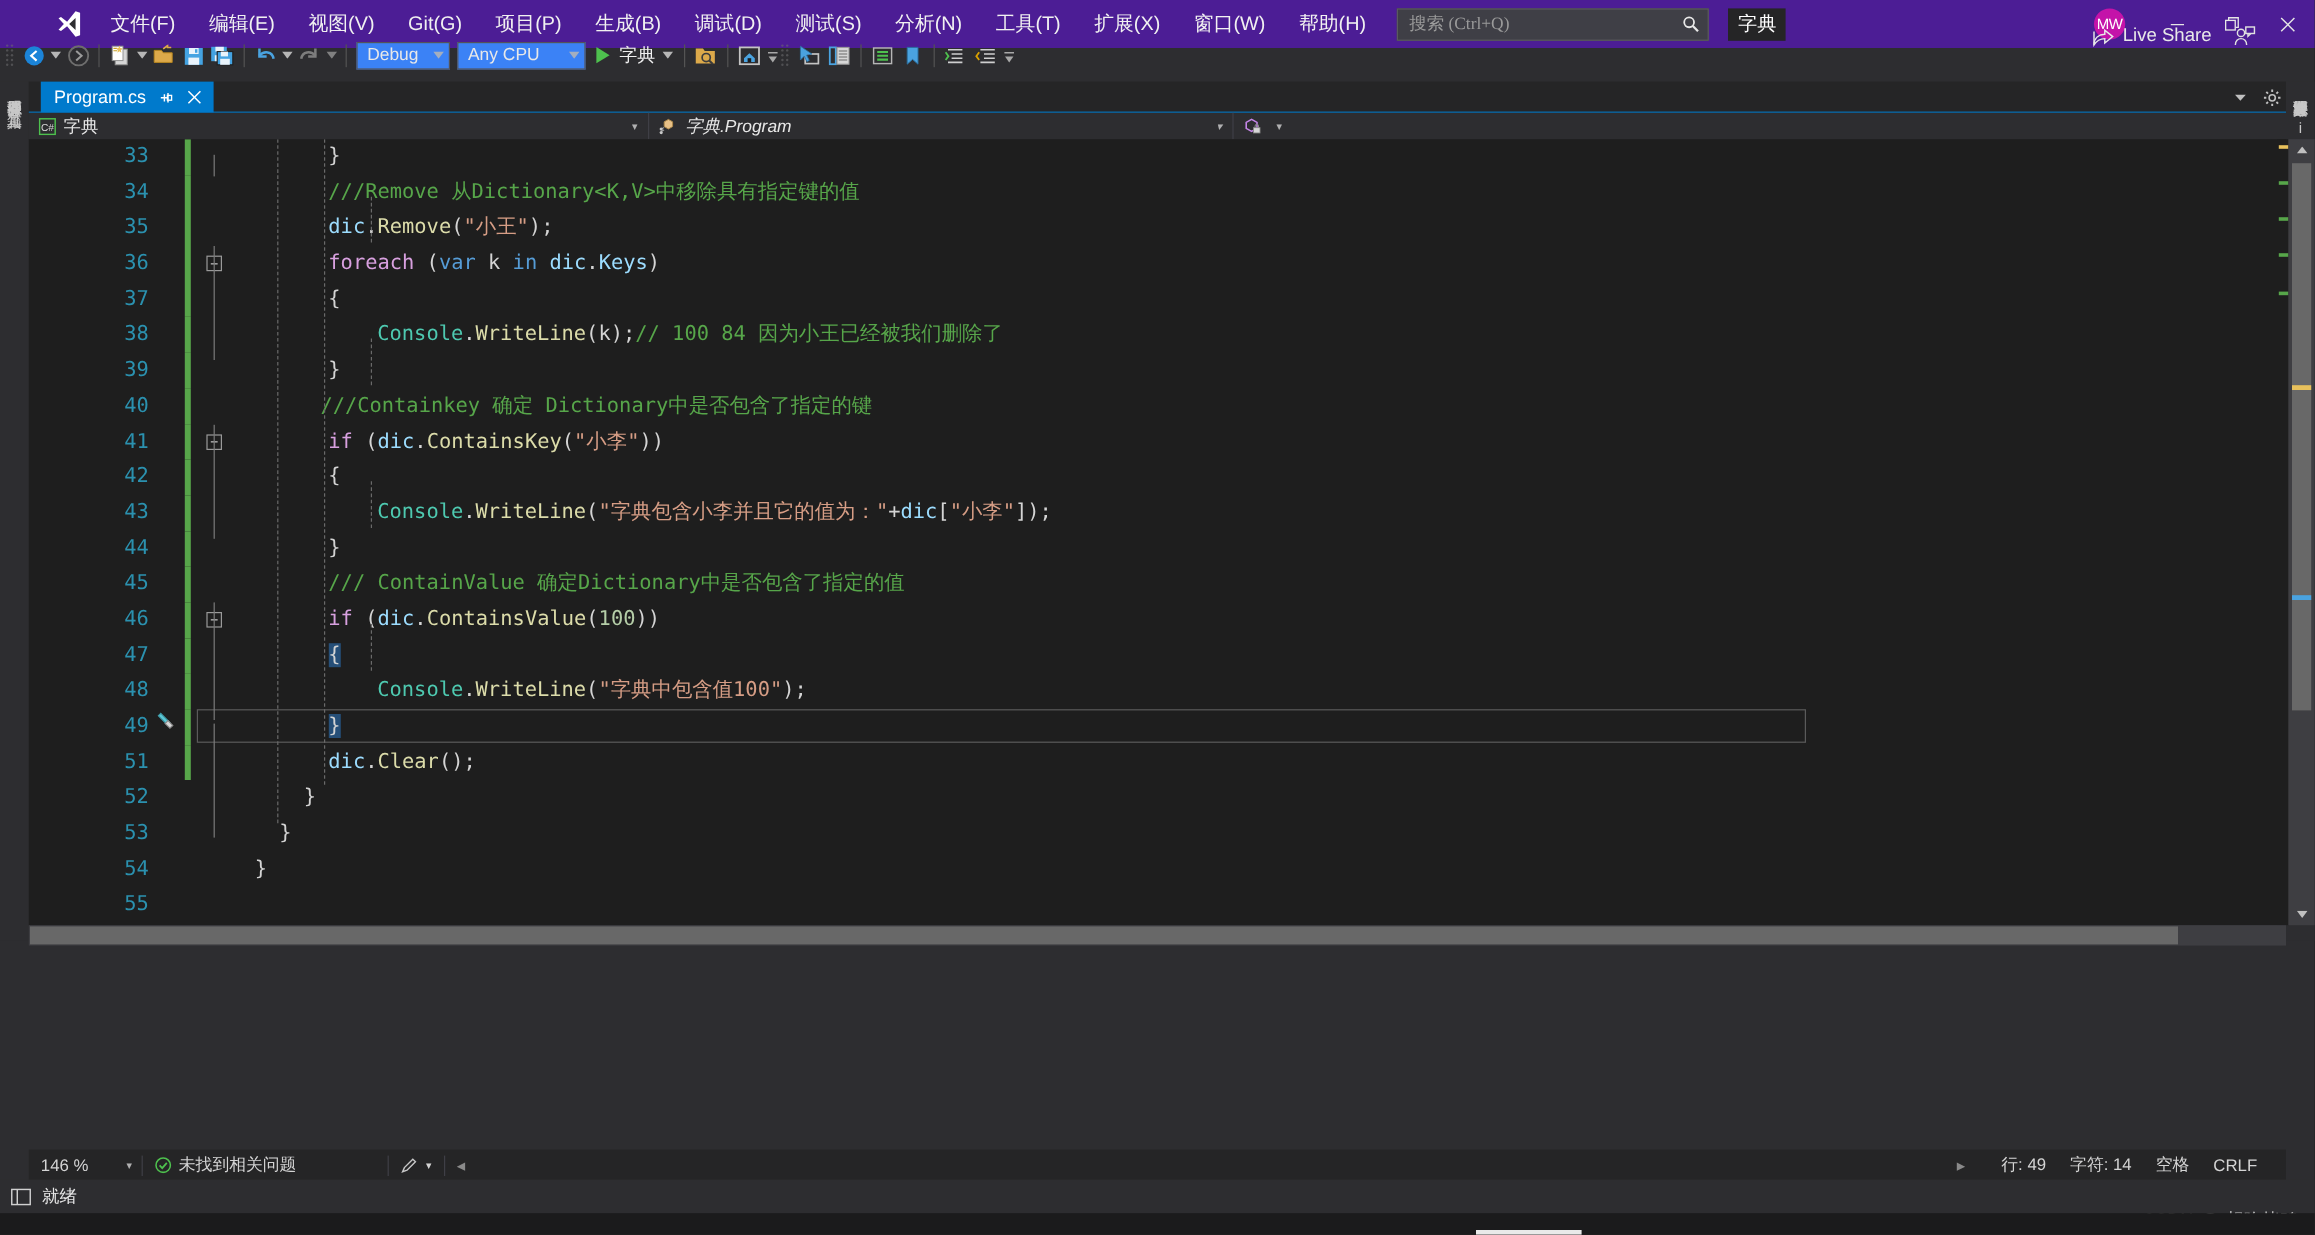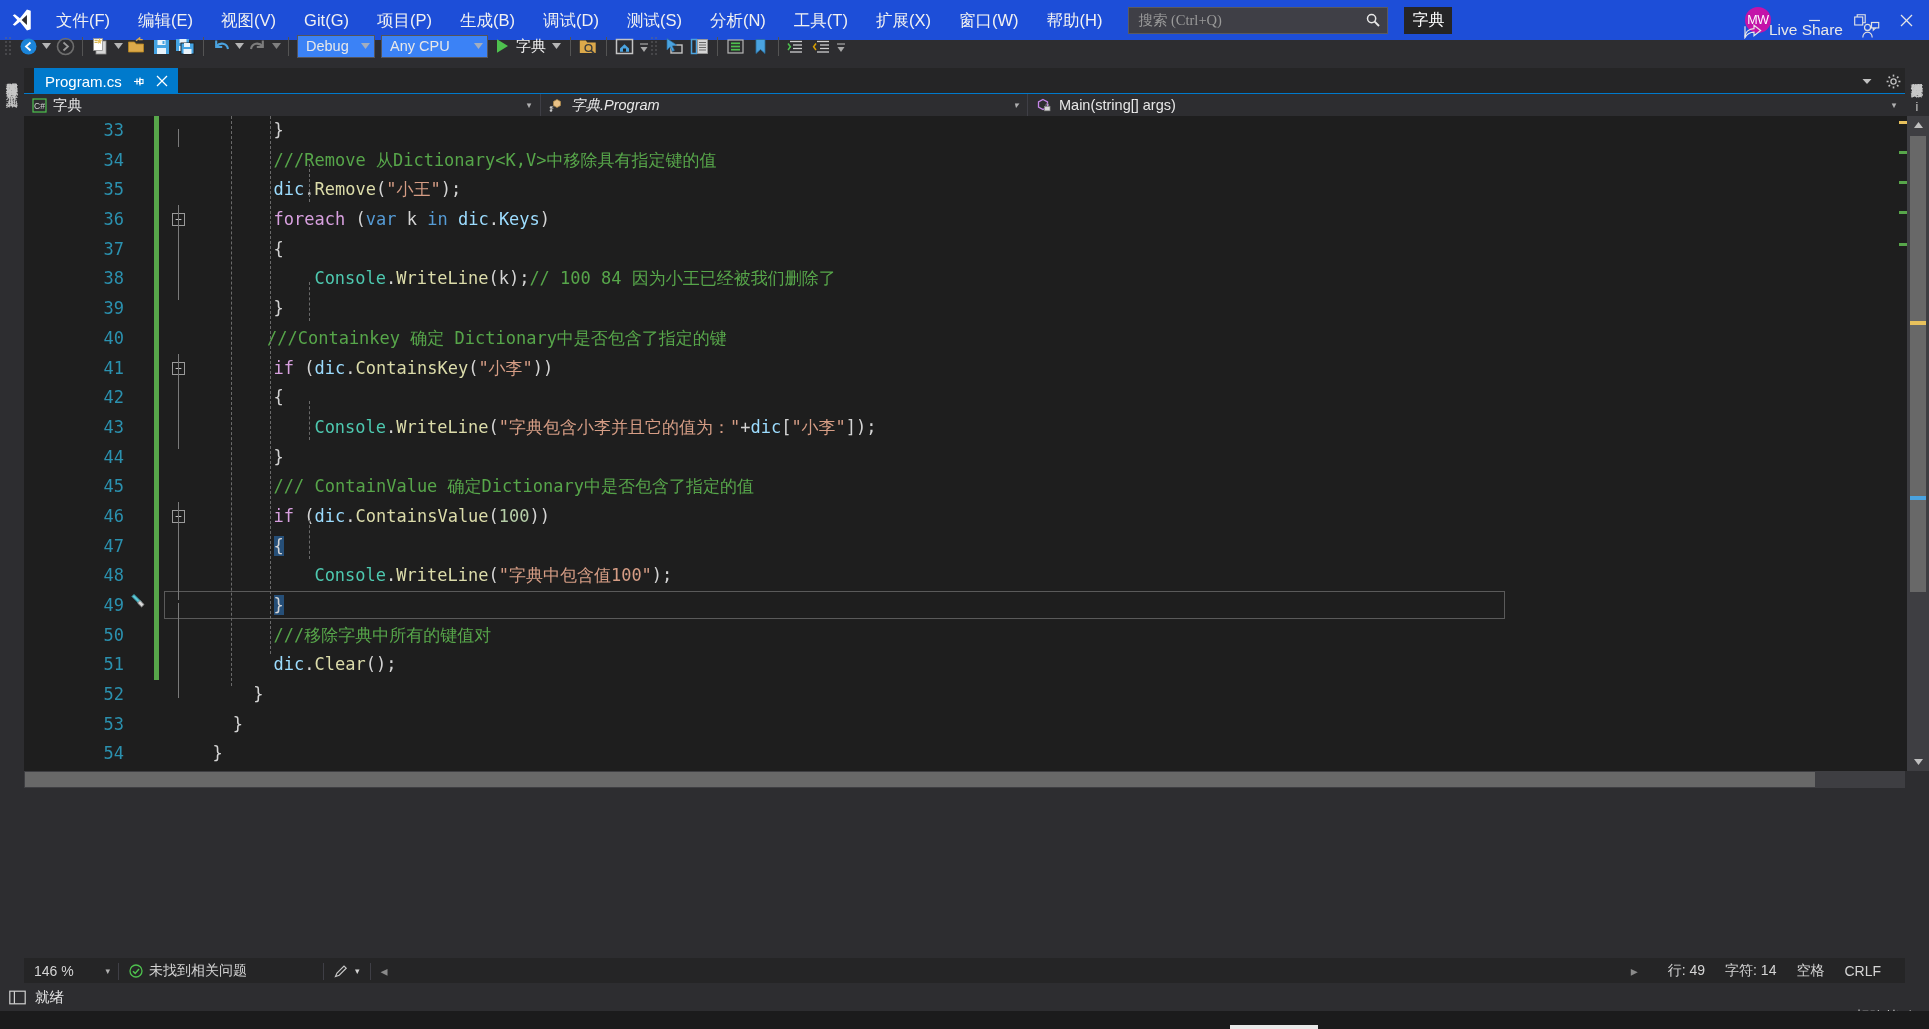--- a/index.html
+++ b/index.html
@@ -8,21 +8,21 @@
     background: #1e1e1e;
     font-family: "Liberation Sans", sans-serif;
     overflow: hidden;
     color: #f1f1f1;
   }
   #app { position: relative; width: 1929px; height: 1029px; background:#2d2d30; }
 
   
   .titlebar {
     position:absolute; left:0; top:0; width:1929px; height:40px;
-    background:#1d4ed8; display:flex; align-items:center;
+    background:#4c1d95; display:flex; align-items:center;padding-left:36px;
   }
   .vs-logo {
     width:42px; height:40px; display:flex; align-items:center; justify-content:center;
   }
   .menu { display:flex; align-items:center; height:40px; }
   .menu-item {
     padding:0 14px; height:40px; line-height:40px; font-size:16.5px;
     color:#f1f1f1; white-space:nowrap; cursor:default;
   }
 
@@ -640,21 +640,20 @@
       <span class="dncar">▾</span>
     </div>
     <div class="navsel c">
       <span>
         <svg width="17" height="15" viewBox="0 0 17 15">
           <path d="M7 1.5 11.5 4v5L7 11.5 2.5 9V4z" fill="none" stroke="#c586e8" stroke-width="1.3"></path>
           <rect x="8.6" y="8.4" width="5.4" height="4.4" fill="#d8d8d8" stroke="#8a8a8a" stroke-width=".7"></rect>
           <path d="M9.9 8.4V7.1a1.4 1.4 0 0 1 2.8 0v1.3" fill="none" stroke="#8a8a8a" stroke-width=".9"></path>
         </svg>
       </span>
-      <span class="txt">Main(string[] args)</span>
       <span class="dncar">▾</span>
     </div>
   </div>
 
   <div class="editor">
     <div class="codearea" id="code-root">
         <div class="line"><div class="chgbar chg-green"></div><div class="lnum">33</div><div class="codetxt" style="left: 249.6px;"><span class="c-punc">}</span></div></div>
         <div class="line"><div class="chgbar chg-green"></div><div class="lnum">34</div><div class="codetxt" style="left: 249.6px;"><span class="c-cmt">///Remove 从Dictionary&lt;K,V&gt;中移除具有指定键的值</span></div></div>
         <div class="line"><div class="chgbar chg-green"></div><div class="lnum">35</div><div class="codetxt" style="left: 249.6px;"><span class="c-local">dic</span><span class="c-punc">.</span><span class="c-mth">Remove</span><span class="c-punc">(</span><span class="c-str">"小王"</span><span class="c-punc">);</span></div></div>
         <div class="line"><div class="chgbar chg-green"></div><div class="lnum">36</div><div class="fold">−</div><div class="codetxt" style="left: 249.6px;"><span class="c-kw">foreach</span><span class="c-punc"> (</span><span class="c-kwblue">var</span><span class="c-def"> k </span><span class="c-kwblue">in</span><span class="c-def"> </span><span class="c-local">dic</span><span class="c-punc">.</span><span class="c-local">Keys</span><span class="c-punc">)</span></div></div>
@@ -667,21 +666,20 @@
         <div class="line"><div class="chgbar chg-green"></div><div class="lnum">43</div><div class="codetxt" style="left: 290.4px;"><span class="c-cls">Console</span><span class="c-punc">.</span><span class="c-mth">WriteLine</span><span class="c-punc">(</span><span class="c-str">"字典包含小李并且它的值为："</span><span class="c-punc">+</span><span class="c-local">dic</span><span class="c-punc">[</span><span class="c-str">"小李"</span><span class="c-punc">]);</span></div></div>
         <div class="line"><div class="chgbar chg-green"></div><div class="lnum">44</div><div class="codetxt" style="left: 249.6px;"><span class="c-punc">}</span></div></div>
         <div class="line"><div class="chgbar chg-green"></div><div class="lnum">45</div><div class="codetxt" style="left: 249.6px;"><span class="c-cmt">/// ContainValue 确定Dictionary中是否包含了指定的值</span></div></div>
         <div class="line"><div class="chgbar chg-green"></div><div class="lnum">46</div><div class="fold">−</div><div class="codetxt" style="left: 249.6px;"><span class="c-kw">if</span><span class="c-punc"> (</span><span class="c-local">dic</span><span class="c-punc">.</span><span class="c-mth">ContainsValue</span><span class="c-punc">(</span><span class="c-num">100</span><span class="c-punc">))</span></div></div>
         <div class="line"><div class="chgbar chg-green"></div><div class="lnum">47</div><div class="codetxt" style="left: 249.6px;"><span class="c-punc sel">{</span></div></div>
         <div class="line"><div class="chgbar chg-green"></div><div class="lnum">48</div><div class="codetxt" style="left: 290.4px;"><span class="c-cls">Console</span><span class="c-punc">.</span><span class="c-mth">WriteLine</span><span class="c-punc">(</span><span class="c-str">"字典中包含值100"</span><span class="c-punc">);</span></div></div>
         <div class="line"><div class="chgbar chg-green"></div><div class="lnum">49</div><div class="bulb"><svg width="20" height="22" viewBox="0 0 20 22">
               <path d="M6 3.5 13.5 11l-2 2-7.5-7.5z" fill="#5bc8d6" stroke="#3f9aa8" stroke-width="1"></path>
               <path d="M12 9.5 16 13.5l-2.4 2.4L9.6 12z" fill="#d8d8d8" stroke="#8a8a8a" stroke-width="1"></path>
             </svg></div><div class="codetxt" style="left: 249.6px;"><span class="c-punc sel">}</span></div><div class="curline"></div></div>
-        <div class="line"><div class="chgbar chg-green"></div><div class="lnum">50</div><div class="codetxt" style="left: 249.6px;"><span class="c-cmt">///移除字典中所有的键值对</span></div></div>
         <div class="line"><div class="chgbar chg-green"></div><div class="lnum">51</div><div class="codetxt" style="left: 249.6px;"><span class="c-local">dic</span><span class="c-punc">.</span><span class="c-mth">Clear</span><span class="c-punc">();</span></div></div>
         <div class="line"><div class="lnum">52</div><div class="codetxt" style="left: 229.2px;"><span class="c-punc">}</span></div></div>
         <div class="line"><div class="lnum">53</div><div class="codetxt" style="left: 208.8px;"><span class="c-punc">}</span></div></div>
         <div class="line"><div class="lnum">54</div><div class="codetxt" style="left: 188.4px;"><span class="c-punc">}</span></div></div>
         <div class="line"><div class="lnum">55</div><div class="codetxt" style="left: 168px;"></div></div>
         <div class="guide" style="left: 207px; top: 0px; height: 570.24px;"></div>
         <div class="guide" style="left: 246px; top: 0px; height: 537.57px;"></div>
         <div class="guide" style="left: 285px; top: 47.52px; height: 38.61px;"></div>
         <div class="guide" style="left: 285px; top: 166.32px; height: 38.61px;"></div>
         <div class="guide" style="left: 285px; top: 285.12px; height: 38.61px;"></div>

